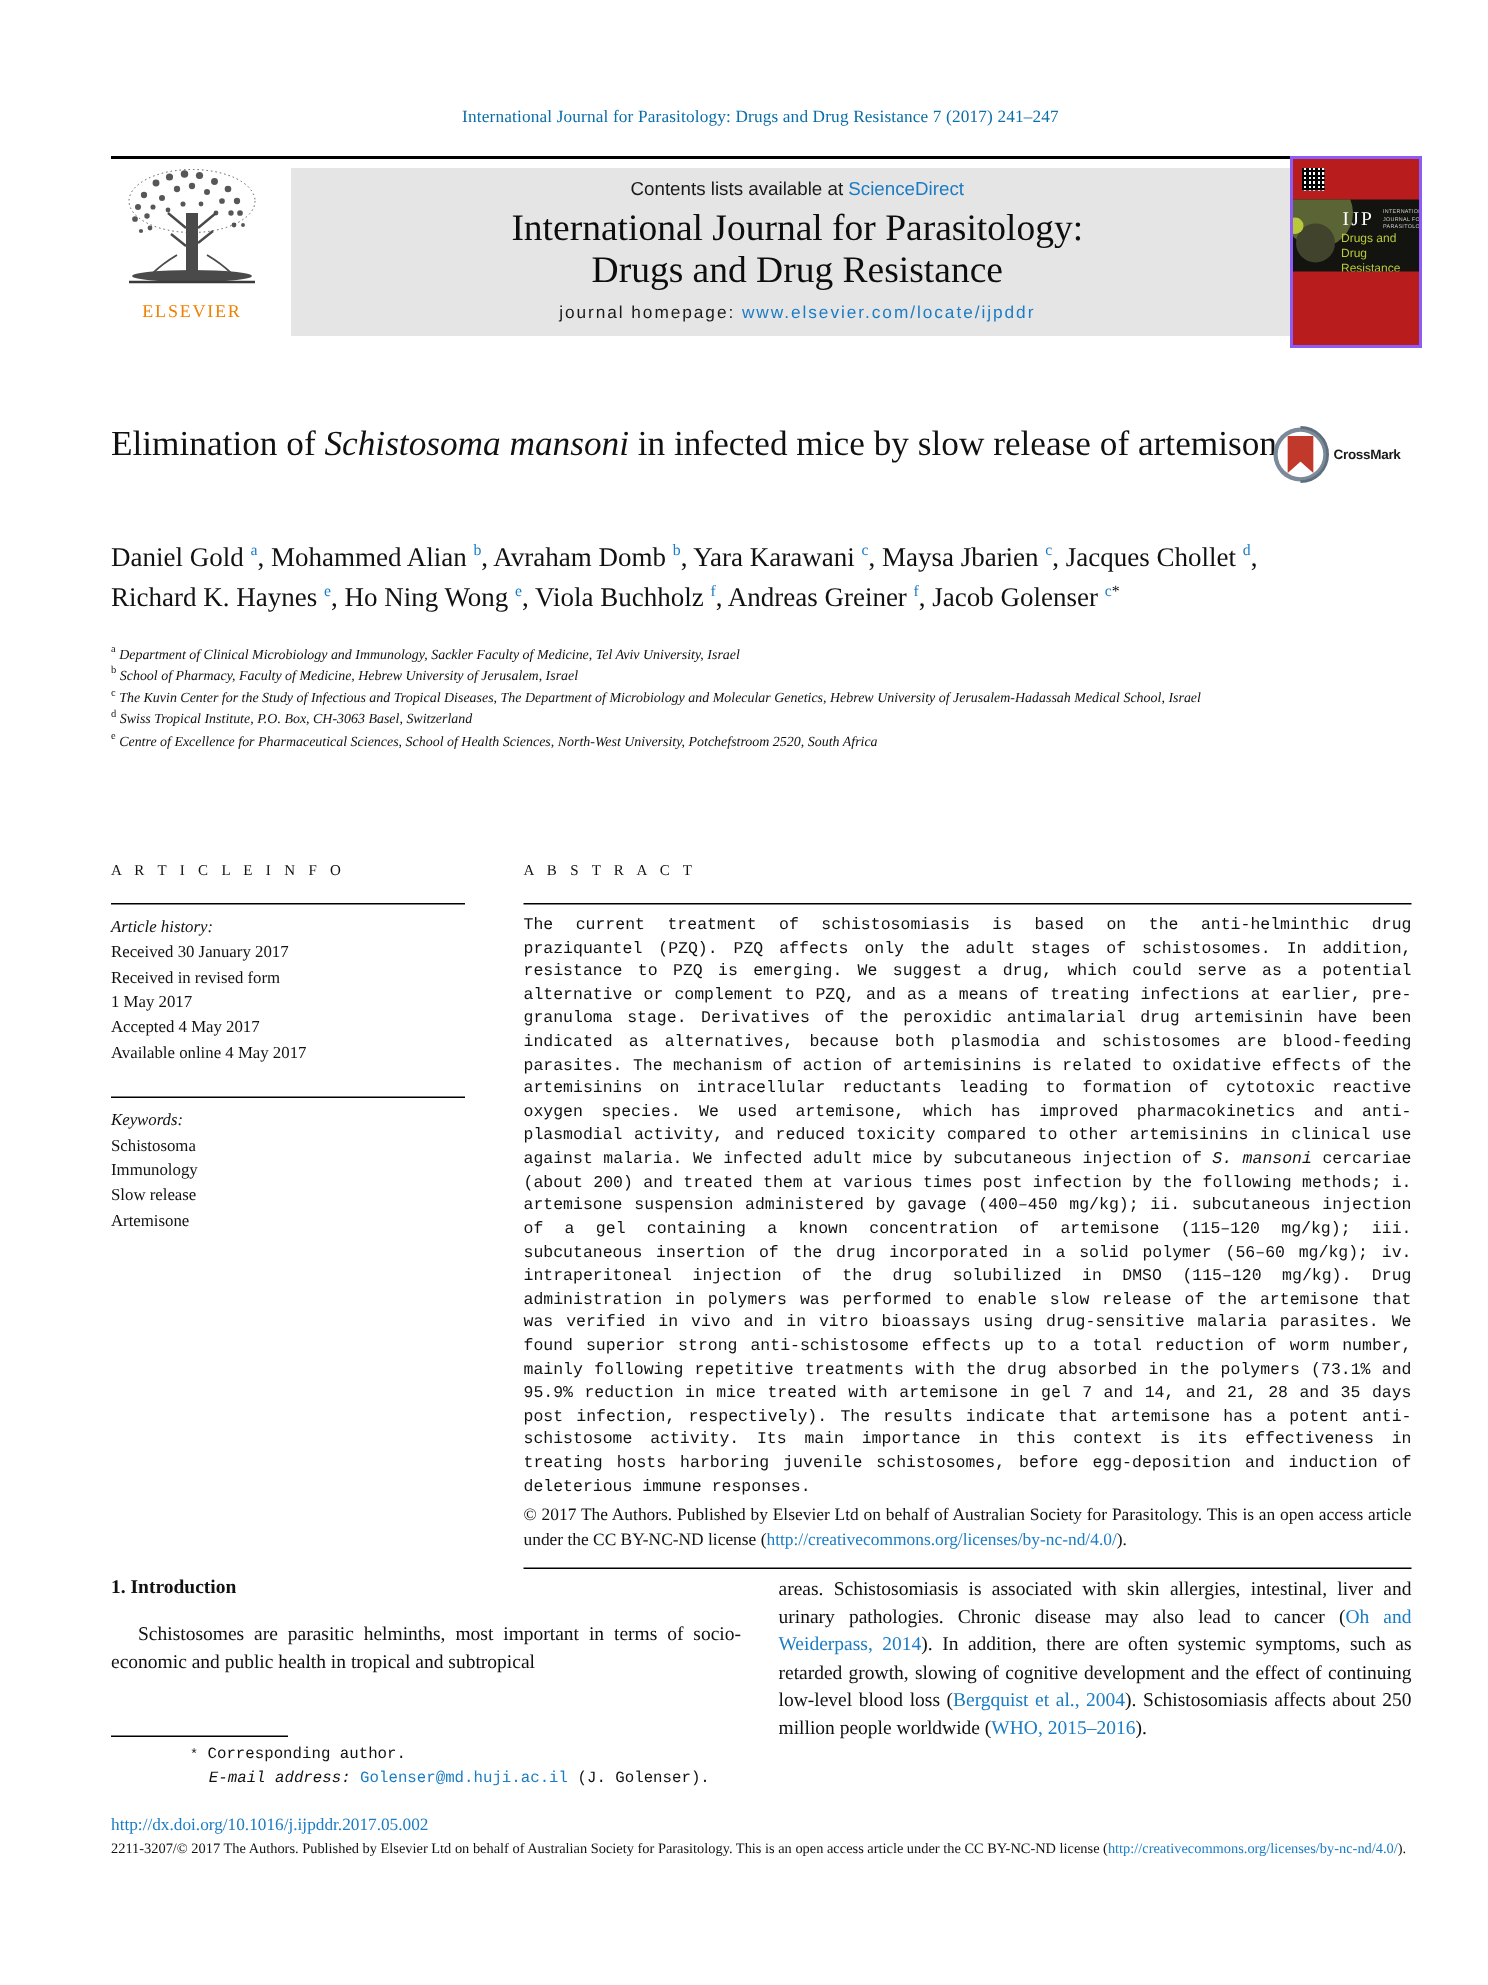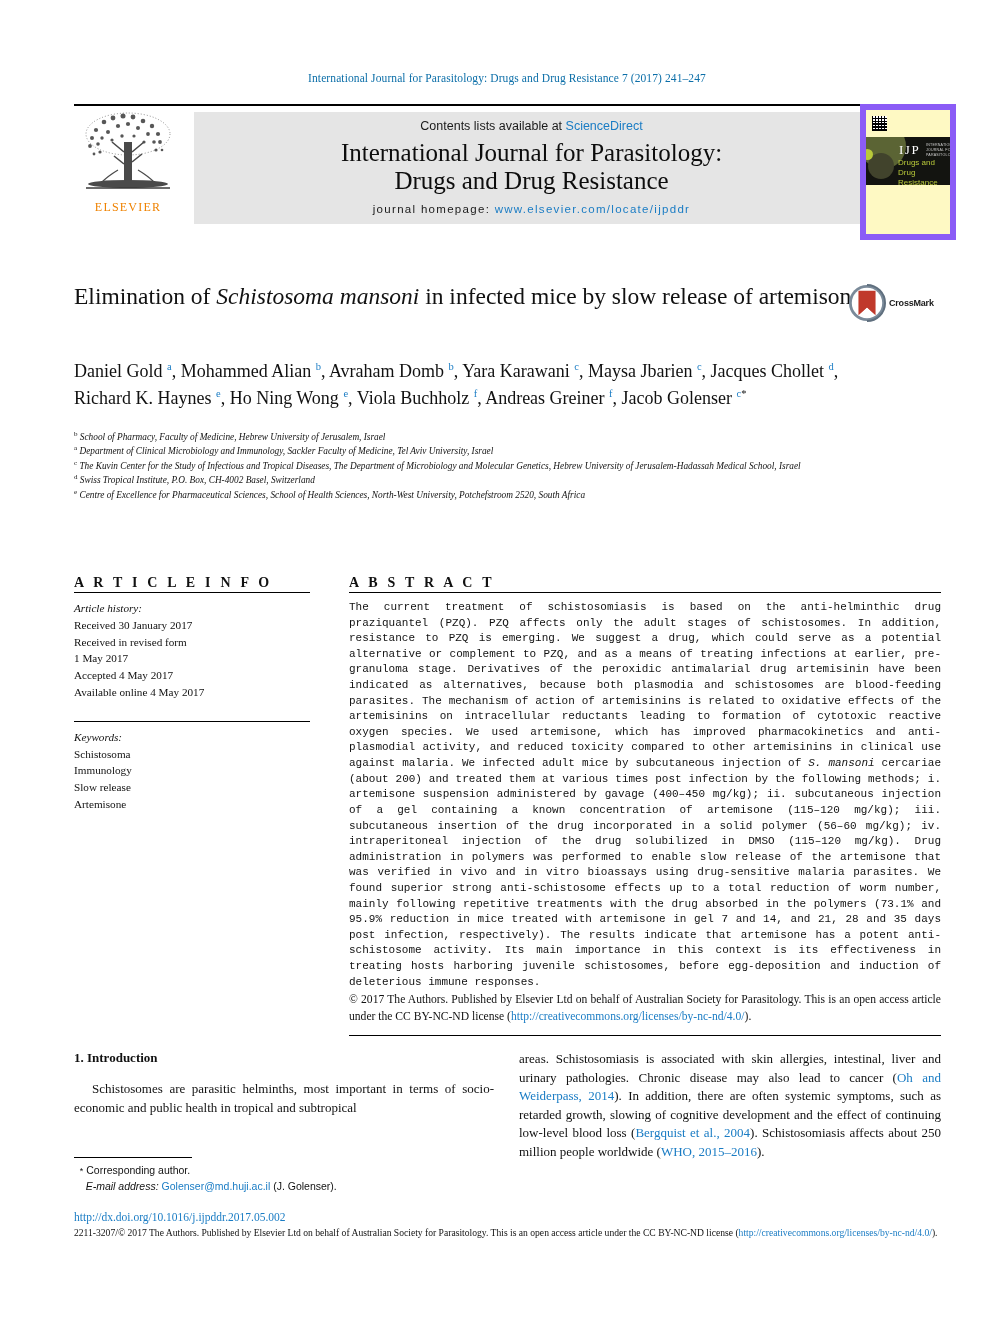--- a/index.html
+++ b/index.html
@@ -104,22 +104,22 @@
   }
   .banner-home .url {
     color: #1a7cc4;
   }
   .cover-thumb {
     position: absolute;
     left: 786px;
     top: 0px;
     width: 84px;
     height: 124px;
-    border: 6px solid #8b5cf6;
-    background: #fef9c3;
+    border: 2px solid #8b5cf6;
+    background: #b91c1c;
     overflow: hidden;
   }
   .cover-qr {
     position: absolute;
     left: 6px; top: 6px;
     width: 15px; height: 15px;
     background:
       repeating-linear-gradient(90deg, #000 0 1.5px, #fff 1.5px 3px),
       repeating-linear-gradient(0deg, #000 0 1.5px, #fff 1.5px 3px);
     background-blend-mode: multiply;
@@ -255,25 +255,25 @@
     width: 236px;
   }
   .abs-col {
     position: absolute;
     left: 338px;
     top: 575px;
     width: 592px;
   }
   .sect-label {
     font-family: "Liberation Serif", serif;
-    font-weight: bold;
-    font-size: 14px;
+    font-weight: normal;
+    font-size: 10px;
     letter-spacing: 3.2px;
     color: #111;
-    margin-bottom: 1px;
+    margin-bottom: 16px;
   }
   .hr-thin {
     height: 1px;
     background: #000;
     width: 100%;
     margin-bottom: 7px;
   }
   .info-group {
     font-family: "Liberation Serif", serif;
     font-size: 11.2px;
@@ -349,24 +349,25 @@
     top: 1157px;
     width: 420px;
   }
   .corr-rule {
     width: 118px;
     height: 1px;
     background: #000;
     margin-bottom: 5px;
   }
   .corr-line {
-    font-family: Liberation Sans, sans-serif;
+    font-family: Liberation Mono, monospace;
     font-size: 10.5px;
     line-height: 1.5;
     color: #111;
+    margin-left: 40px;
   }
   .corr-line .star { font-size: 9px; }
   .corr-line .em { font-style: italic; }
 
   
   .footer {
     position: absolute;
     left: 63px;
     top: 1211px;
     width: 870px;
@@ -484,24 +485,24 @@
       </svg>
       <div class="cm-word">CrossMark</div>
     </div>
   </div>
 
   <div class="authors">
     <span>Daniel Gold <sup>a</sup>, Mohammed Alian <sup>b</sup>, Avraham Domb <sup>b</sup>, Yara Karawani <sup>c</sup>, Maysa Jbarien <sup>c</sup>, Jacques Chollet <sup>d</sup>, Richard K. Haynes <sup>e</sup>, Ho Ning Wong <sup>e</sup>, Viola Buchholz <sup>f</sup>, Andreas Greiner <sup>f</sup>, Jacob Golenser <sup>c</sup><sup class="star">*</sup></span>
   </div>
 
   <div class="affils">
+    <div><sup>a</sup> <span>Department of Clinical Microbiology and Immunology, Sackler Faculty of Medicine, Tel Aviv University, Israel</span></div>
     <div><sup>b</sup> <span>School of Pharmacy, Faculty of Medicine, Hebrew University of Jerusalem, Israel</span></div>
-    <div><sup>a</sup> <span>Department of Clinical Microbiology and Immunology, Sackler Faculty of Medicine, Tel Aviv University, Israel</span></div>
     <div><sup>c</sup> <span>The Kuvin Center for the Study of Infectious and Tropical Diseases, The Department of Microbiology and Molecular Genetics, Hebrew University of Jerusalem-Hadassah Medical School, Israel</span></div>
-    <div><sup>d</sup> <span>Swiss Tropical Institute, P.O. Box, CH-4002 Basel, Switzerland</span></div>
+    <div><sup>d</sup> <span>Swiss Tropical Institute, P.O. Box, CH-3063 Basel, Switzerland</span></div>
     <div><sup>e</sup> <span>Centre of Excellence for Pharmaceutical Sciences, School of Health Sciences, North-West University, Potchefstroom 2520, South Africa</span></div>
   </div>
 
   <div class="info-col">
     <div class="sect-label">A R T I C L E   I N F O</div>
     <div class="hr-thin"></div>
     <div class="info-group">
       <div class="lbl">Article history:</div>
       <div>Received 30 January 2017</div>
       <div>Received in revised form</div>

